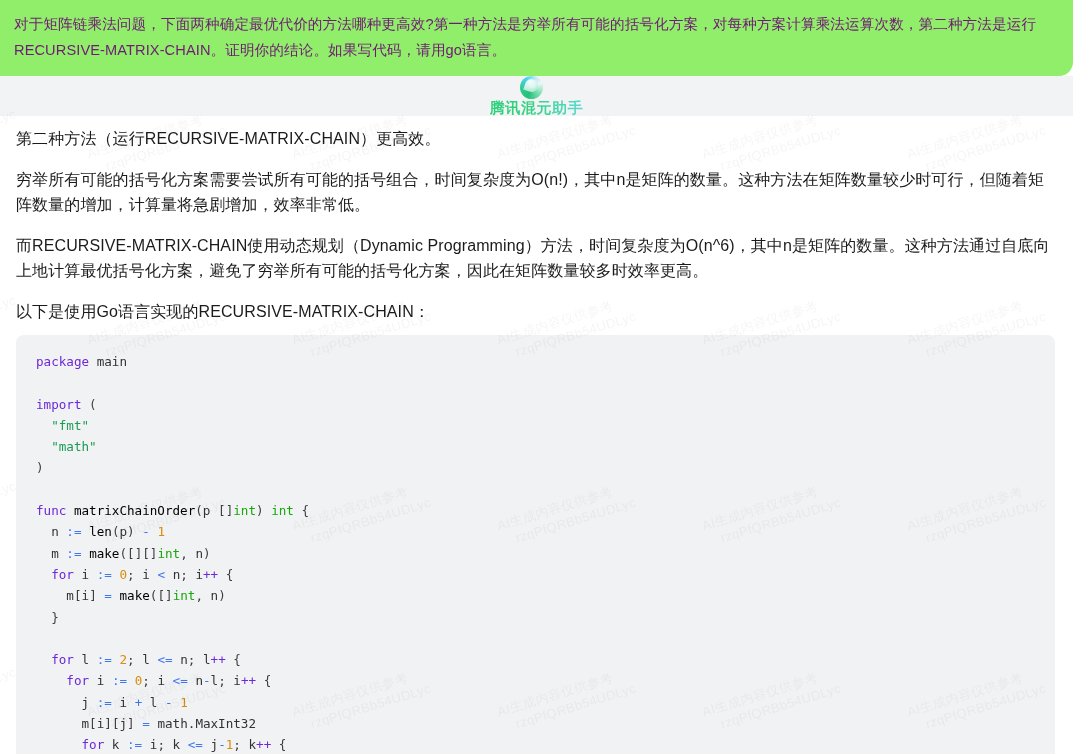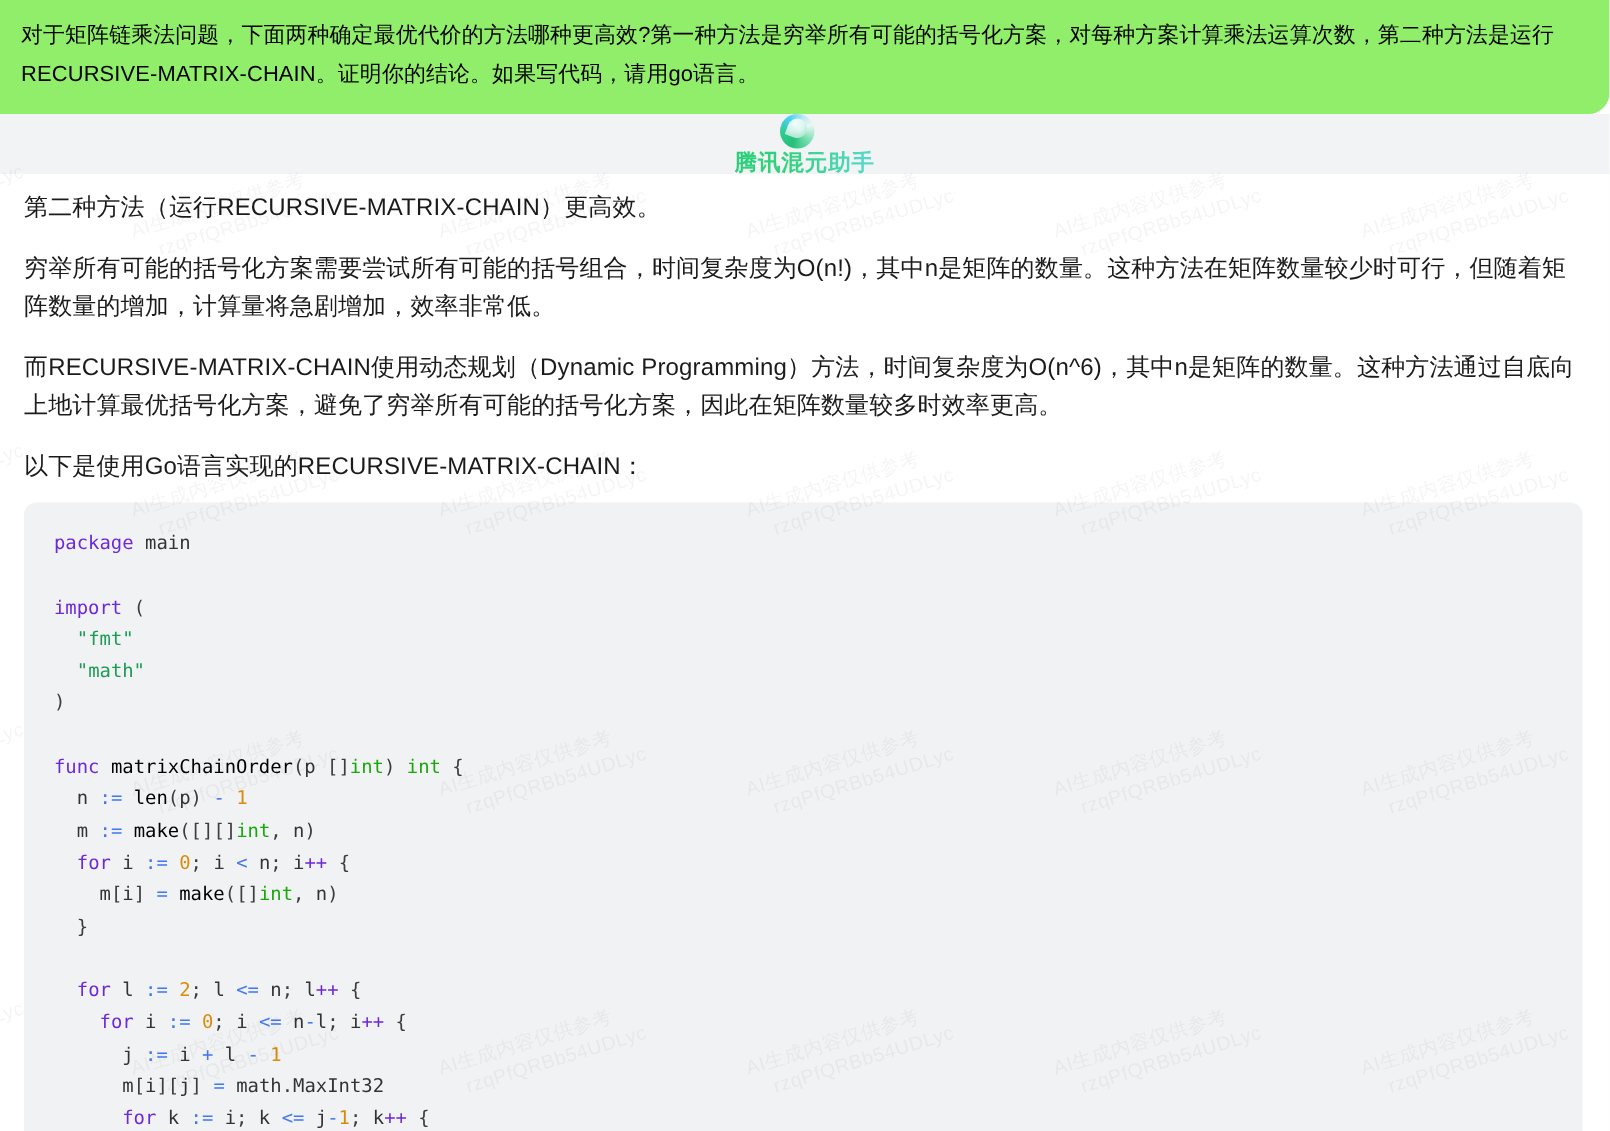--- a/index.html
+++ b/index.html
@@ -46,21 +46,21 @@
     background: #90ee6a;
     border-bottom-right-radius: 14px;
     padding: 11px 14px 13px 14px;
     min-height: 38px;
     box-sizing: border-box;
     width: 1073px;
   }
   .user-banner-text {
     font-size: 14.6px;
     line-height: 26px;
-    color: #000000;
+    color: #701a75;
     letter-spacing: 0.1px;
     word-break: break-word;
   }
 
   
   .assistant-band {
     position: relative;
     z-index: 2;
     background: #f2f3f5;
     height: 40px;

